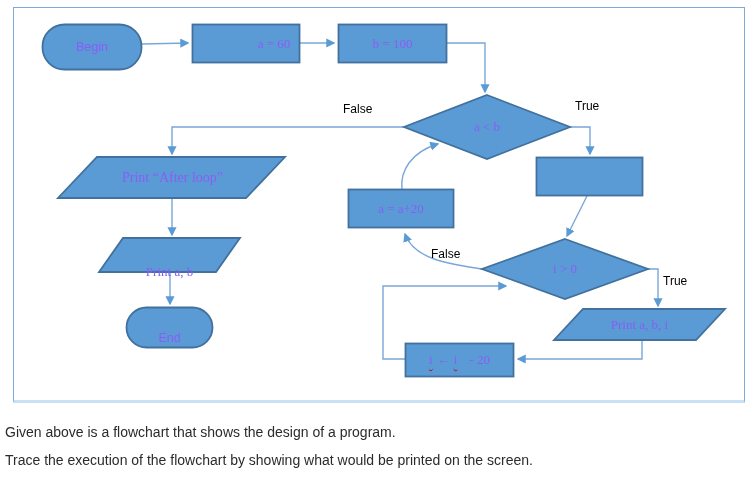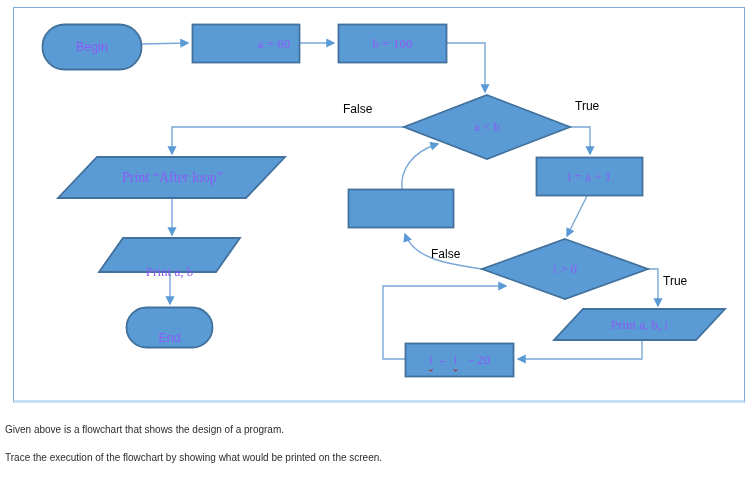--- a/index.html
+++ b/index.html
@@ -34,21 +34,21 @@
     font-size:12px;color:#000000;white-space:nowrap;
   }
   .sq{
     text-decoration-line:underline;text-decoration-style:wavy;
     text-decoration-color:#c00000;text-decoration-thickness:1px;
     text-underline-offset:3px;
   }
   .gap{margin:0 4px;}
   .gap-l{margin-left:12px;}
   .caption-line{
-    position:absolute;left:5px;color:#2b2b2b;font-size:10px;
+    position:absolute;left:5px;color:#2b2b2b;font-size:14px;
     font-family:"Liberation Sans",sans-serif;white-space:nowrap;
   }
   #cap1{top:424px;}
   #cap2{top:452px;}
 </style>
 </head>
 <body>
 
 <div id="screen">
 
@@ -89,21 +89,21 @@
     <rect class="shape" x="405.5" y="343.5" width="108" height="33"></rect>
   </svg>
 
   <div class="node-label sans" style="left:42px;top:24px;width:100px;height:46px;">Begin</div>
   <div class="node-label" style="left:192px;top:24px;width:108px;height:39px;margin-left:28px;">a = 60</div>
   <div class="node-label" style="left:338px;top:24px;width:109px;height:39px;">b = 100</div>
   <div class="node-label" style="left:404px;top:95px;width:166px;height:64px;">a &lt; b</div>
   <div class="node-label big" style="left:75px;top:157px;width:195px;height:41px;">Print “After loop”</div>
   <div class="node-label" style="left:99px;top:255px;width:141px;height:34px;">Print a, b</div>
   <div class="node-label sans" style="left:126px;top:307px;width:87px;height:41px;margin-top:10px;">End</div>
-  <div class="node-label" style="left:536px;top:157px;width:107px;height:39px;">i = a + 1</div>
+  <div class="node-label" style="left:348px;top:189px;width:106px;height:39px;">a = a+20</div>
   <div class="node-label" style="left:482px;top:239px;width:166px;height:60px;">i &gt; 0</div>
   <div class="node-label" style="left:554px;top:309px;width:171px;height:31px;">Print a, b, i</div>
   <div class="node-label" style="left:405px;top:343px;width:109px;height:34px;">
     <span class="sq">i</span>
     <span class="gap">←</span>
     <span class="sq">i</span>
     <span class="gap-l">- 20</span>
   </div>
 
   <div class="edge-label" style="left:343px;top:102px;">False</div>

